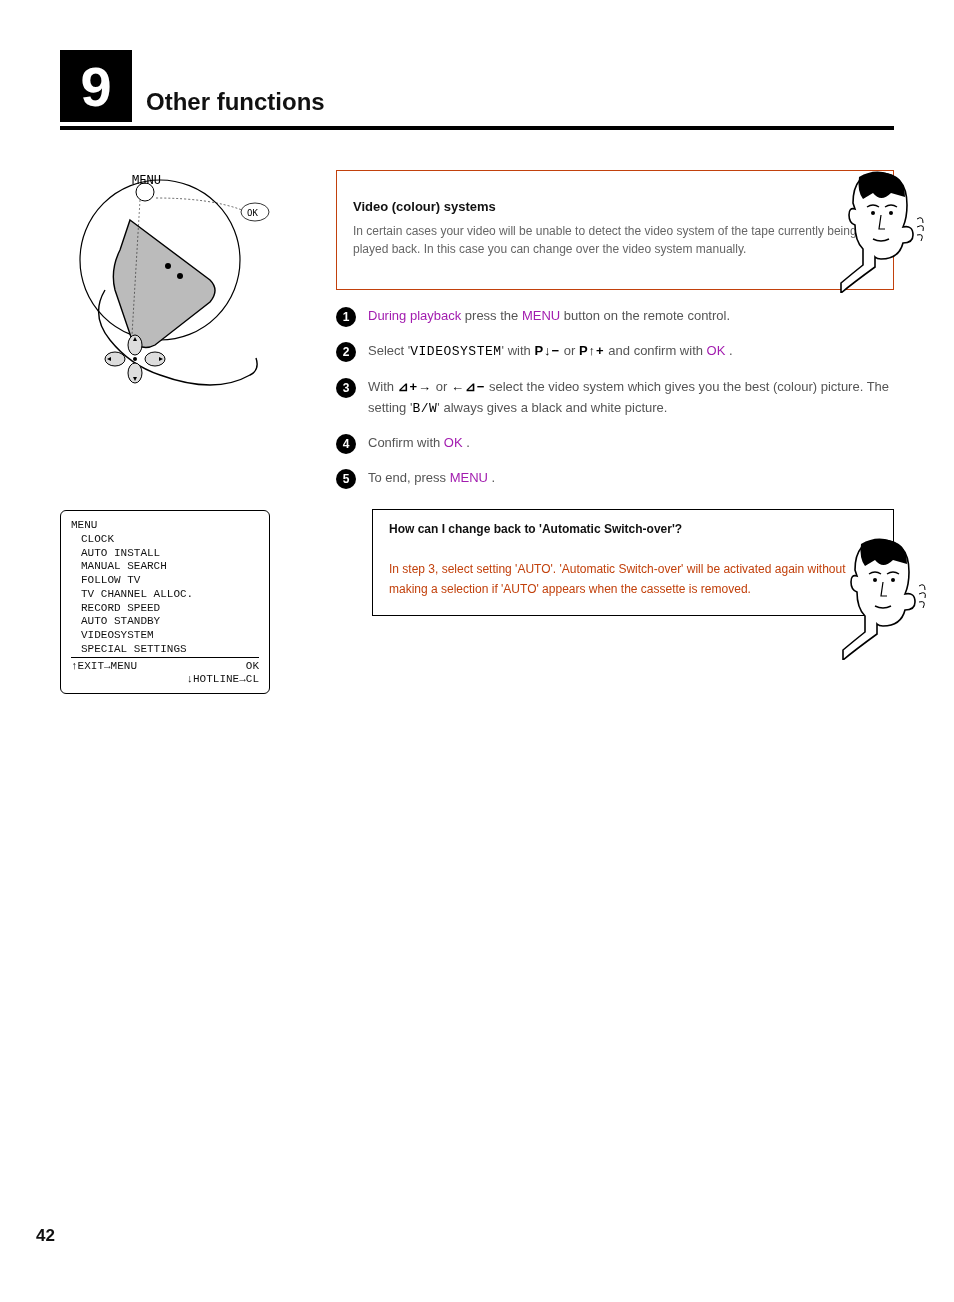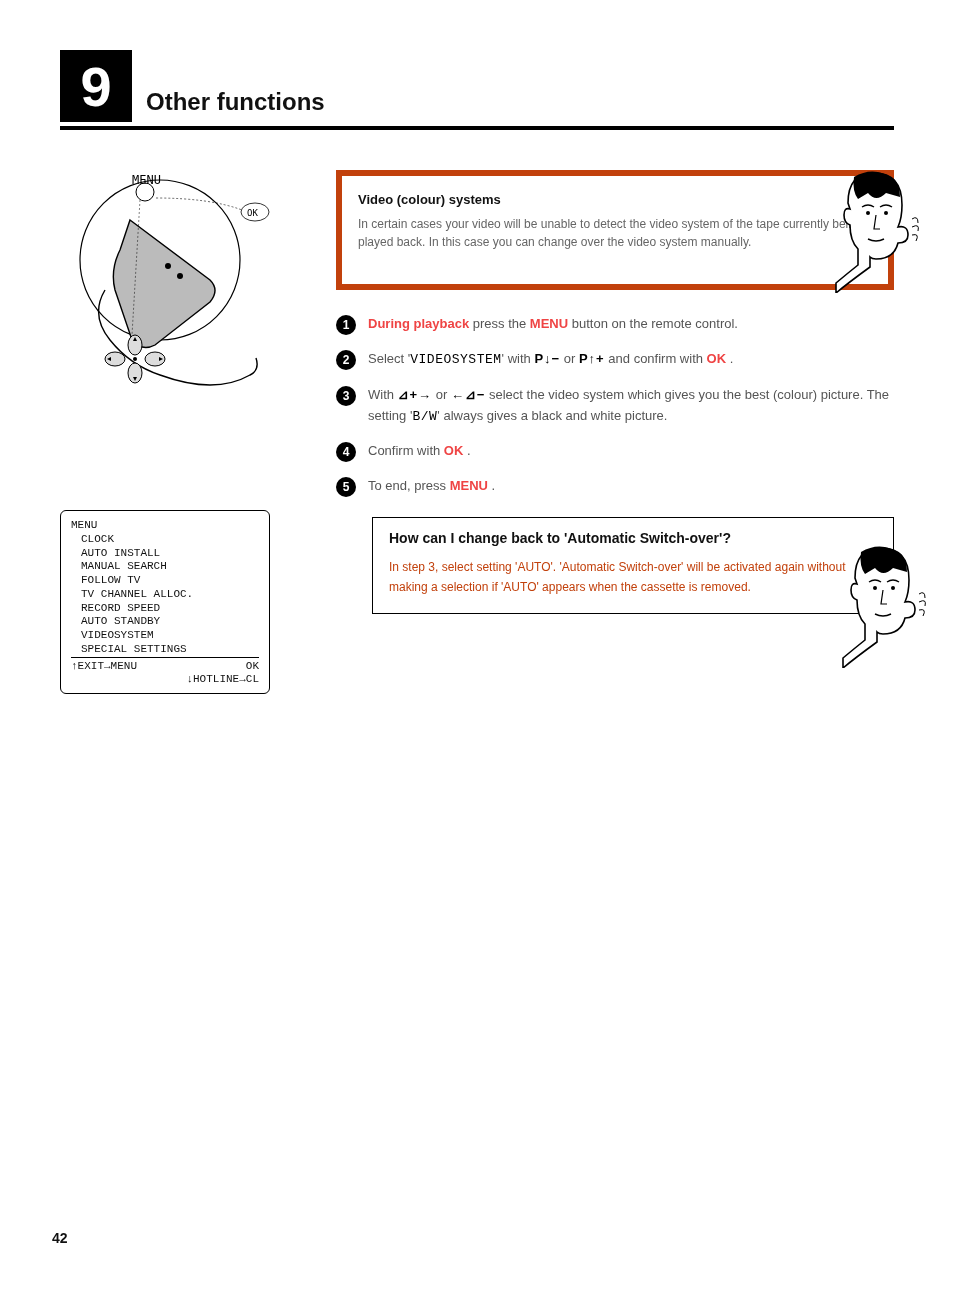--- a/index.html
+++ b/index.html
@@ -6,43 +6,43 @@
   body { width: 954px; height: 1302px; background: white; font-family: Arial, Helvetica, sans-serif; color: #111; position: relative; }
   .page { padding: 50px 60px 50px 60px; }
   .header-row { display: flex; align-items: flex-end; gap: 8px; }
   .chapter-box { width: 72px; height: 72px; background: #000; color: #fff; display: flex; align-items: center; justify-content: center; font-size: 56px; font-weight: 900; }
   .chapter-title { font-size: 24px; font-weight: 900; margin-left: 6px; padding-bottom: 6px; }
   .thick-rule { height: 4px; background: #000; margin-top: 4px; width: 100%; }
   .content { display: flex; margin-top: 40px; }
   .left-col { width: 250px; flex: 0 0 250px; }
   .right-col { flex: 1; padding-left: 26px; }
   .section-title-box { border: 2px solid #000; padding: 6px 12px; font-size: 26px; font-weight: 700; margin-bottom: 28px; }
-  .info-box { border: 6px solid #c2410c; padding: 16px 16px; position: relative; margin-bottom: 24px; min-height: 120px; }
+  .info-box { border: 1px solid #c2410c; padding: 28px 16px; position: relative; margin-bottom: 16px; min-height: 120px; }
   .info-box-title { font-weight: 700; font-size: 13px; margin-bottom: 8px; }
   .info-box-text { font-size: 12px; line-height: 1.5; color: #666; }
   .face-icon { position: absolute; right: -32px; top: 50%; transform: translateY(-50%); }
   .face-icon svg { width: 92px; height: 130px; }
   .steps { }
   .step-row { display: flex; align-items: flex-start; gap: 12px; margin-bottom: 14px; }
   .step-bullet { width: 20px; height: 20px; background: #000; color: #fff; border-radius: 50%; font-size: 12px; font-weight: 700; display: flex; align-items: center; justify-content: center; flex: 0 0 20px; margin-top: 1px;}
   .step-text { font-size: 13px; line-height: 1.6; color: #555; flex: 1; }
-  .step-text b { color: #ef4444; font-weight: 700; }
+  .step-text b { color: #a21caf; font-weight: 400; }
   .step-text .mono { font-family: "Courier New", monospace; color: #000; letter-spacing: 0.5px; }
   .sym { display: inline-block; font-family: sans-serif; font-weight:700; color:#000; letter-spacing:1px;}
   .tip-box { border: 1px solid #000; padding: 12px 16px 16px 16px; margin-top: 20px; position: relative; margin-left: 36px; }
-  .tip-box-title { font-weight: 700; font-size: 14px; margin-bottom: 12px; }
+  .tip-box-title { font-weight: 700; font-size: 12px; margin-bottom: 24px; }
   .tip-box-text { font-size: 12px; line-height: 1.6; color: #c2410c; }
   .tip-box .face-icon { right: -34px; top: 20px; transform: none; }
   .remote-illust { width: 210px; height: 240px; margin-bottom: 100px; }
   .remote-illust svg { width: 100%; height: 100%; }
   .menu-screen { width: 210px; border: 1px solid #000; border-radius: 6px; padding: 8px 10px 6px 10px; font-family: "Courier New", monospace; font-size: 11px; line-height: 1.25; background: #fff; }
   .menu-screen .mtitle { font-weight: 400; }
   .menu-screen .mitems { padding-left: 10px; padding-bottom: 0; }
   .menu-screen .mfooter { border-top: 0.5px solid #000; padding-top: 2px; display:flex; justify-content:space-between;}
-  .page-number { position: absolute; bottom: 56px; left: 52px; font-weight: 700; font-size: 14px; }
+  .page-number { position: absolute; bottom: 56px; left: 36px; font-weight: 700; font-size: 17px; }
 </style>
 </head>
 <body>
 
 <div class="page">
   <div class="header-row">
     <div class="chapter-box">9</div>
     <div class="chapter-title">Other functions</div>
   </div>
   <div class="thick-rule"></div>

